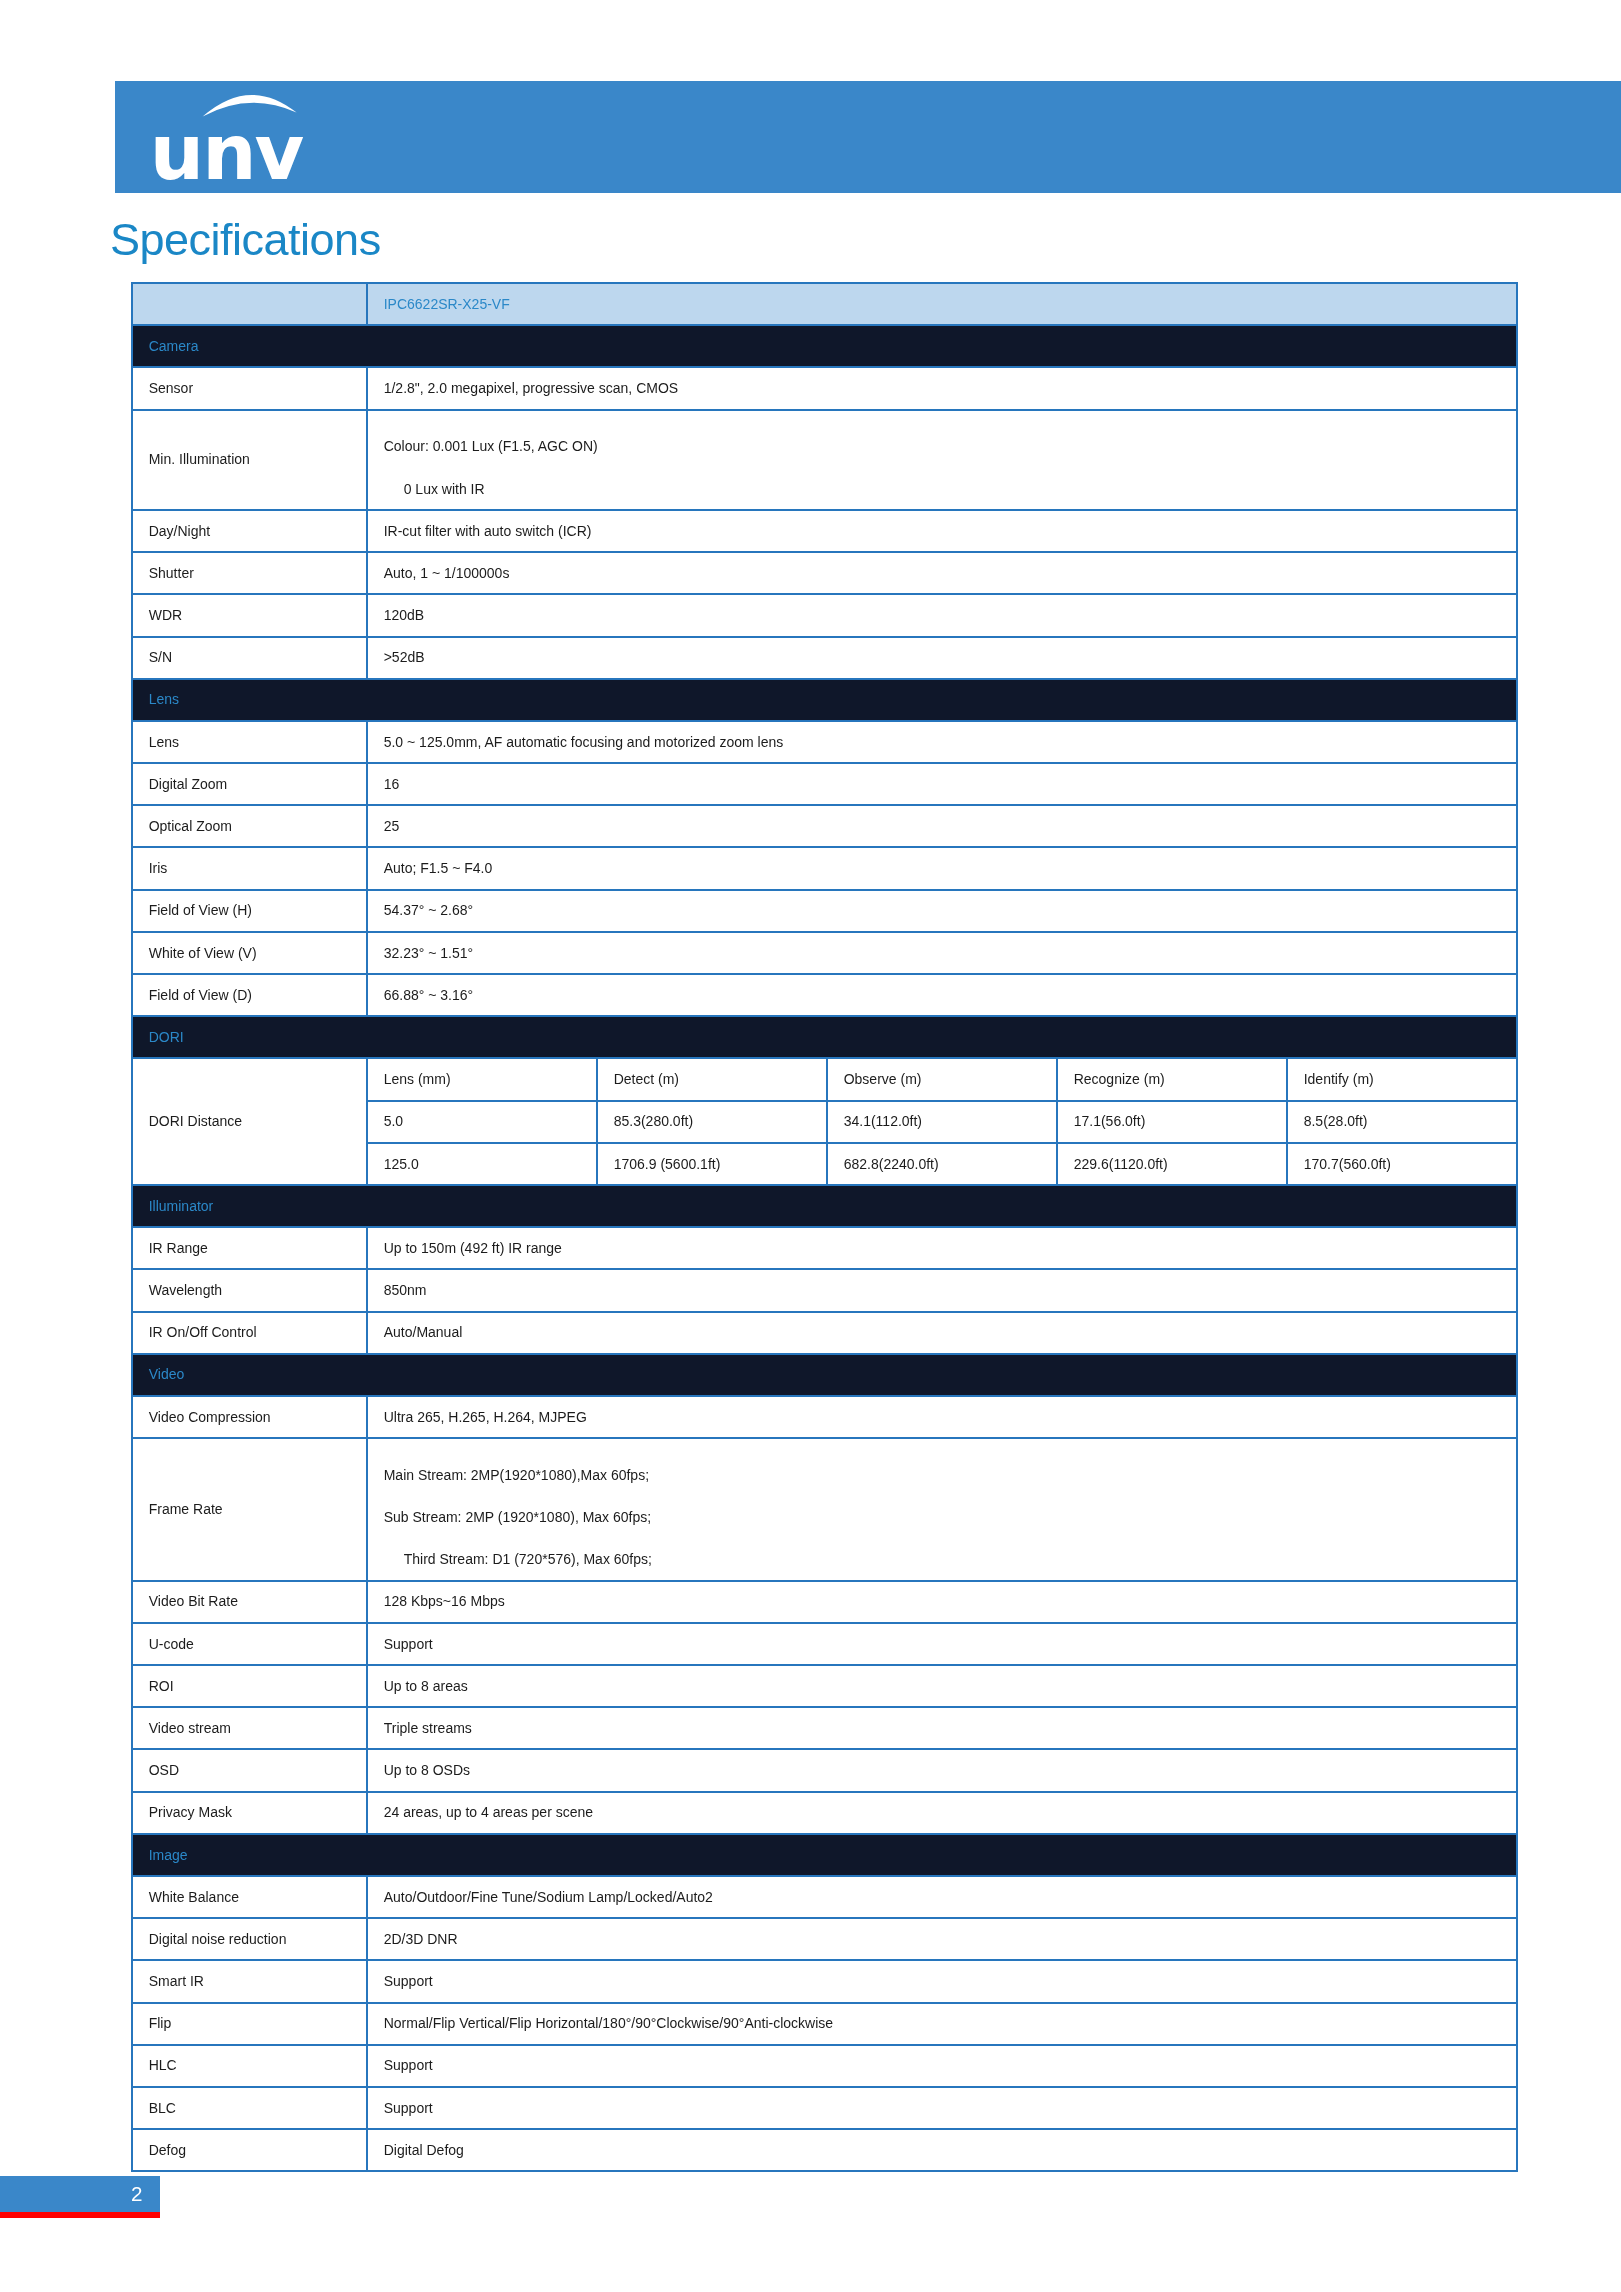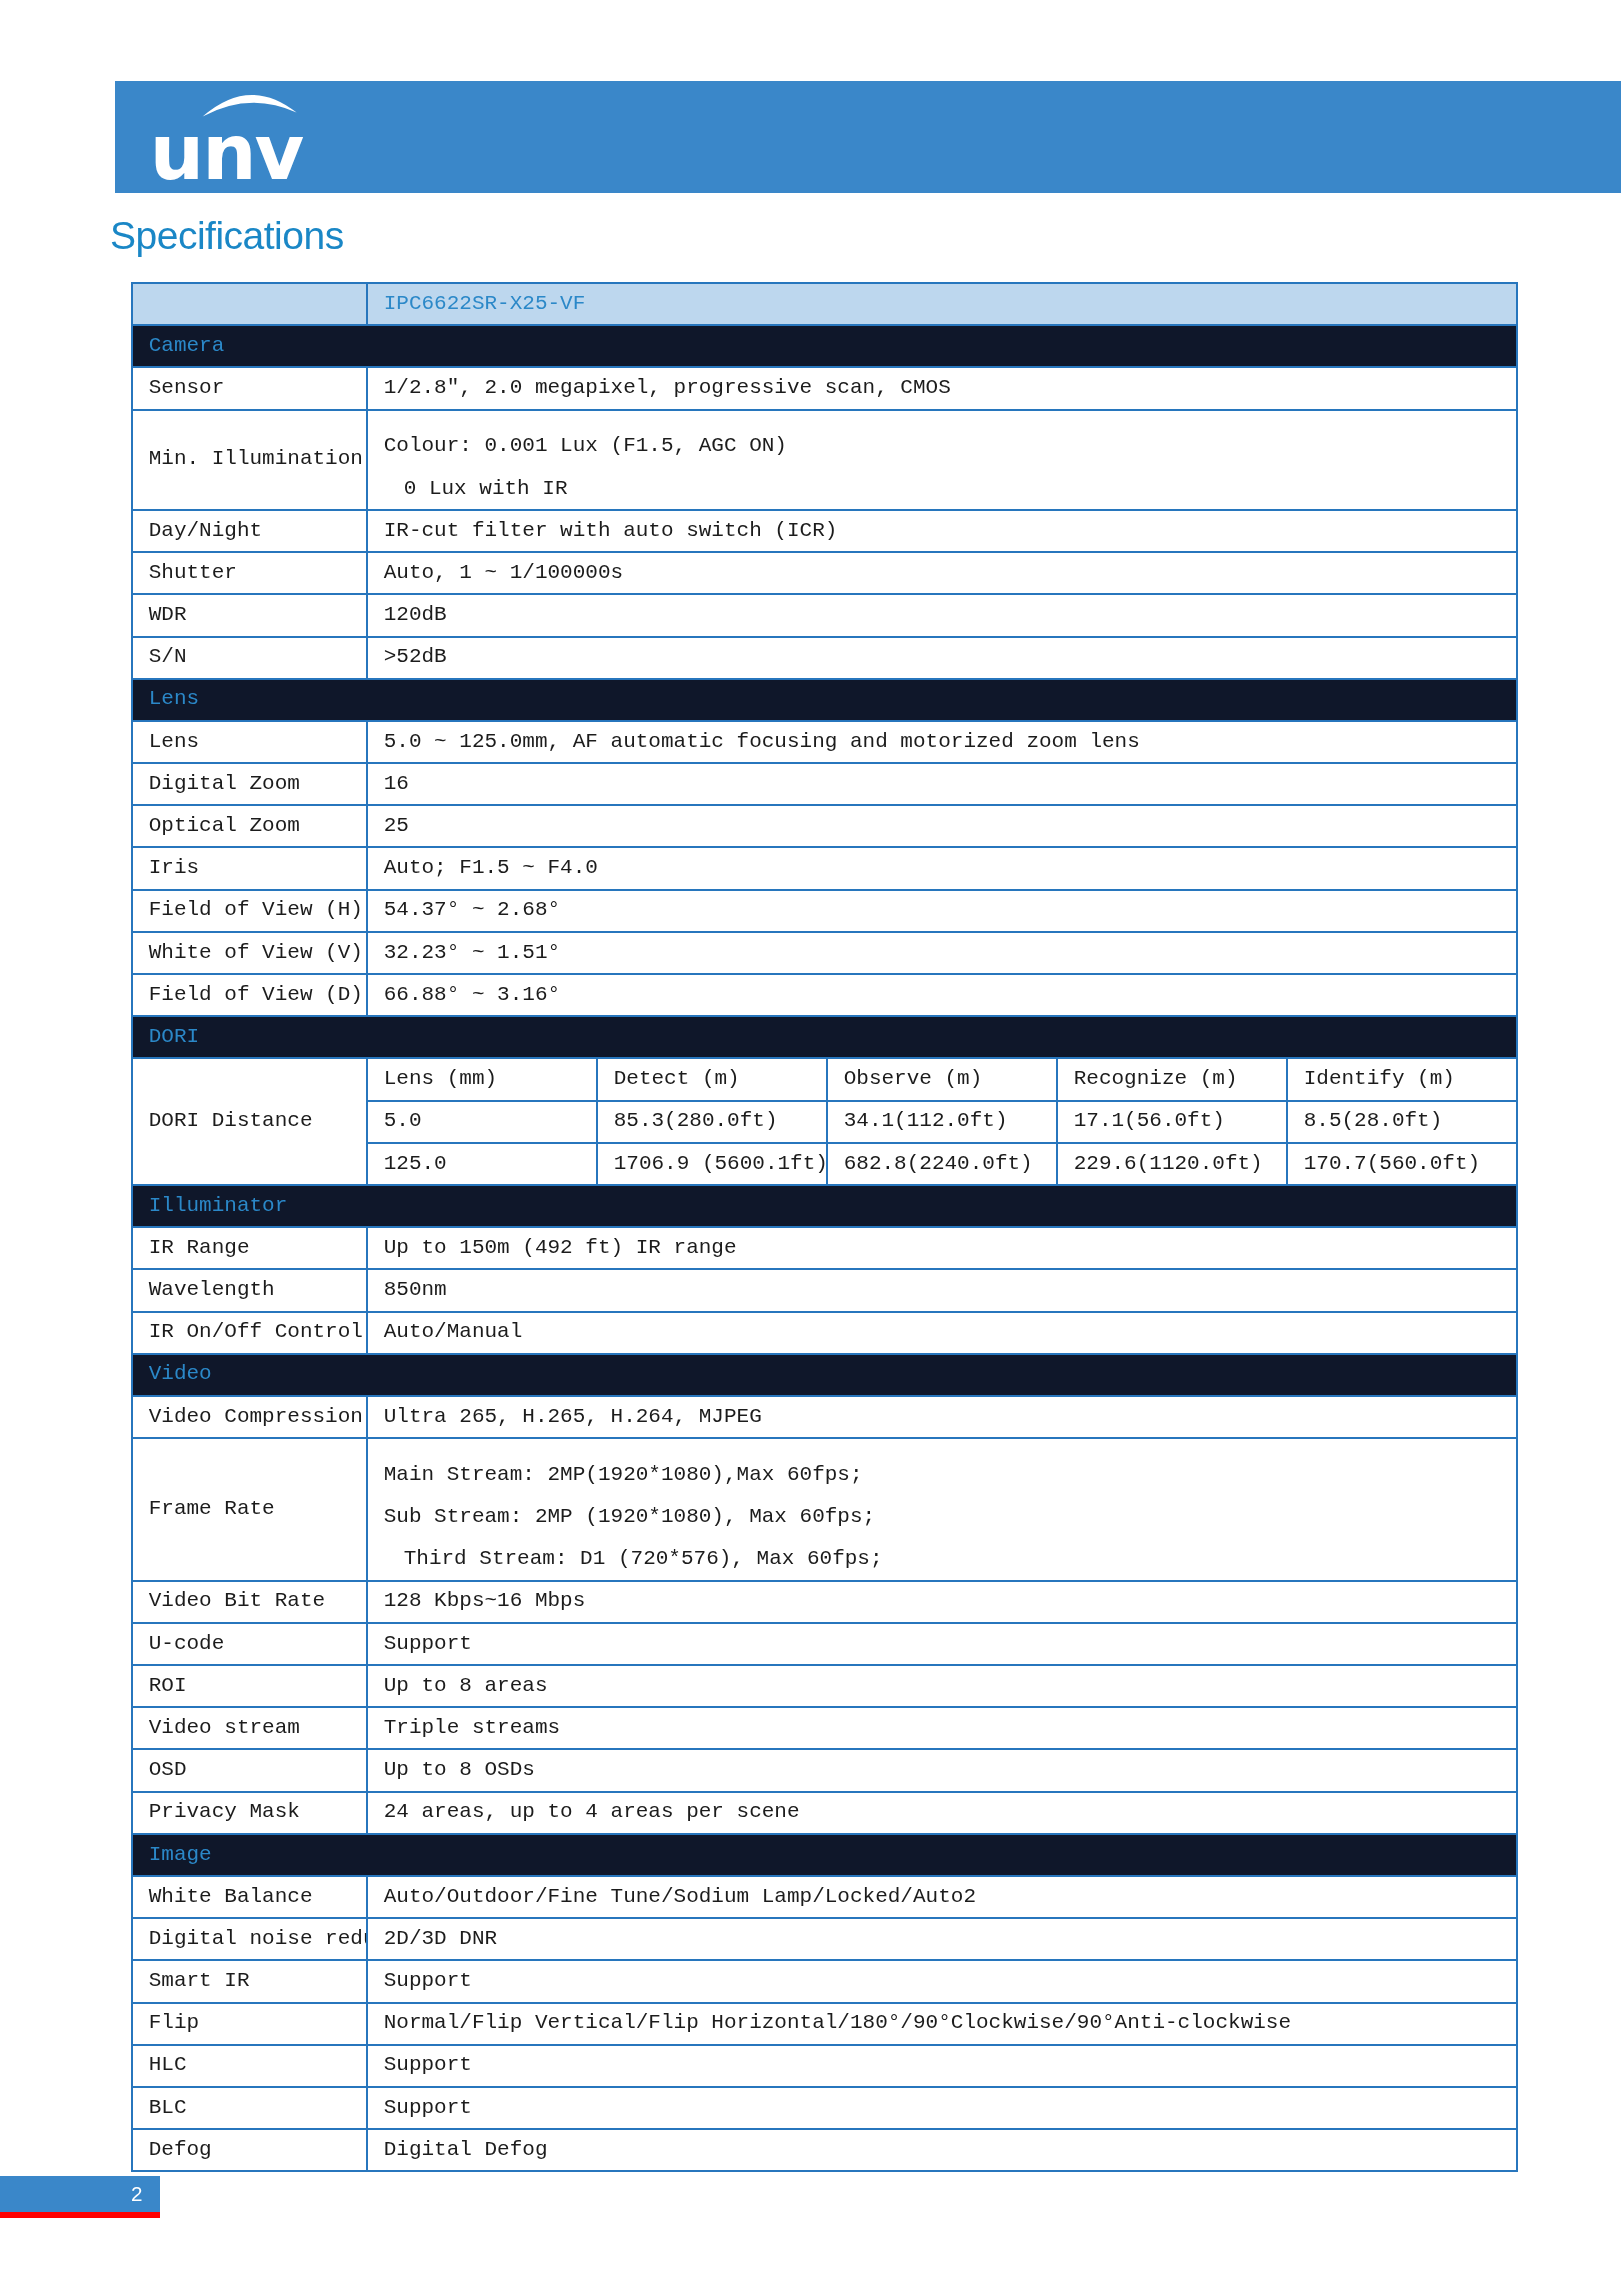--- a/index.html
+++ b/index.html
@@ -20,27 +20,27 @@
   .logo{position:absolute;left:27.4px;top:7.8px;width:225px;height:98px;}
   .banner{
     position:absolute;right:0;top:-2.9px;width:311px;height:123px;
     background:linear-gradient(90deg,#2fb7c3 0%,#2093cd 100%);
     display:flex;align-items:center;justify-content:center;
     color:#ffffff;font-size:41px;font-weight:500;letter-spacing:2.9px;
   }
   
   .pagetitle{
     position:absolute;left:110px;top:214px;
-    font-size:39px;font-weight:500;color:#1a87c6;letter-spacing:-0.5px;
+    font-size:45px;font-weight:500;color:#1a87c6;letter-spacing:-0.5px;
   }
   
   .tablewrap{position:absolute;left:131px;top:282px;width:1387px;}
   table.spec{
     border-collapse:collapse;table-layout:fixed;width:1387px;
-    font-size:21px;line-height:20.6px;color:#1c1c1c;font-family:Liberation Mono, monospace;
+    font-size:14px;line-height:20.6px;color:#1c1c1c;
   }
   table.spec td{
     border:2px solid #2776bd;
     padding:9.8px 15.7px;
     vertical-align:middle;
     overflow:hidden;white-space:nowrap;
   }
   td.hdrbg{background:#bdd7ee;color:#2b88c8;}
   td.sect{background:#0f172a;color:#2b88c8;}
   .vline{margin:21.6px 0;}

